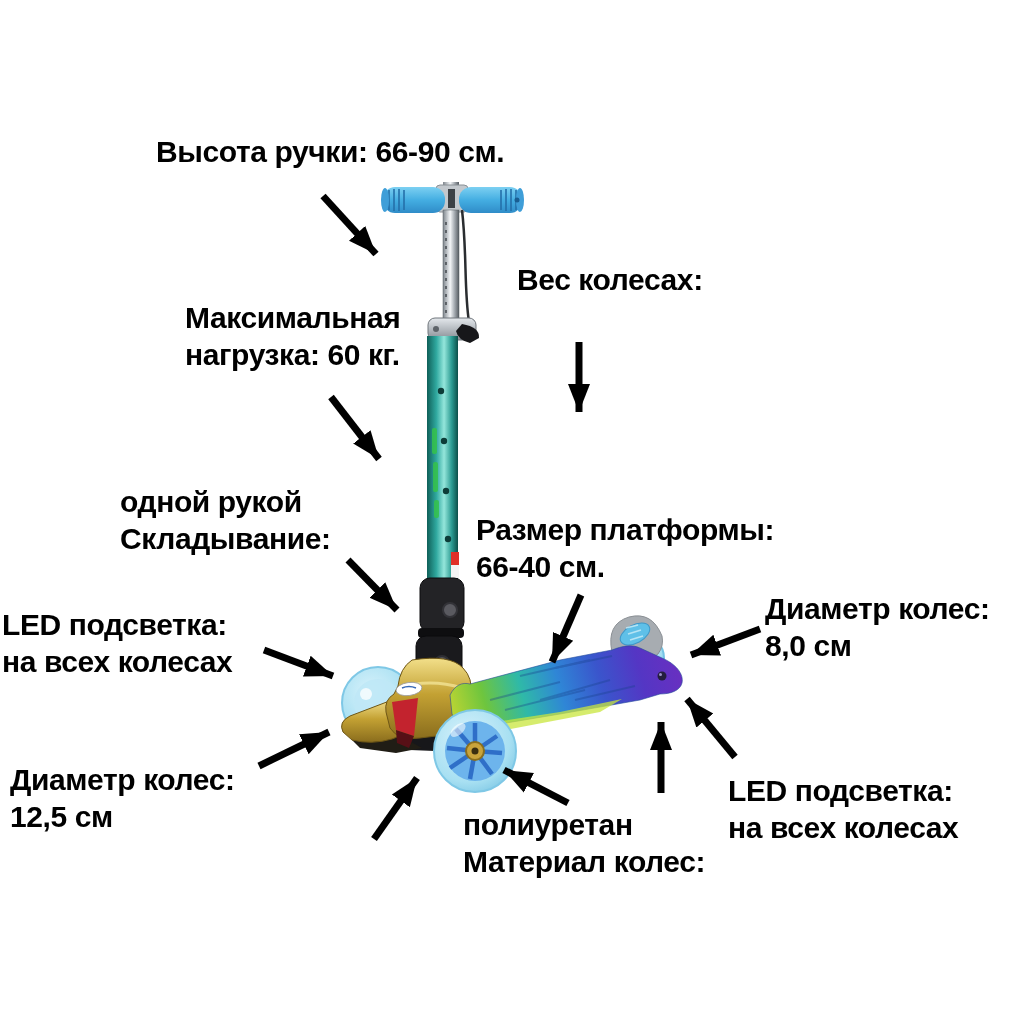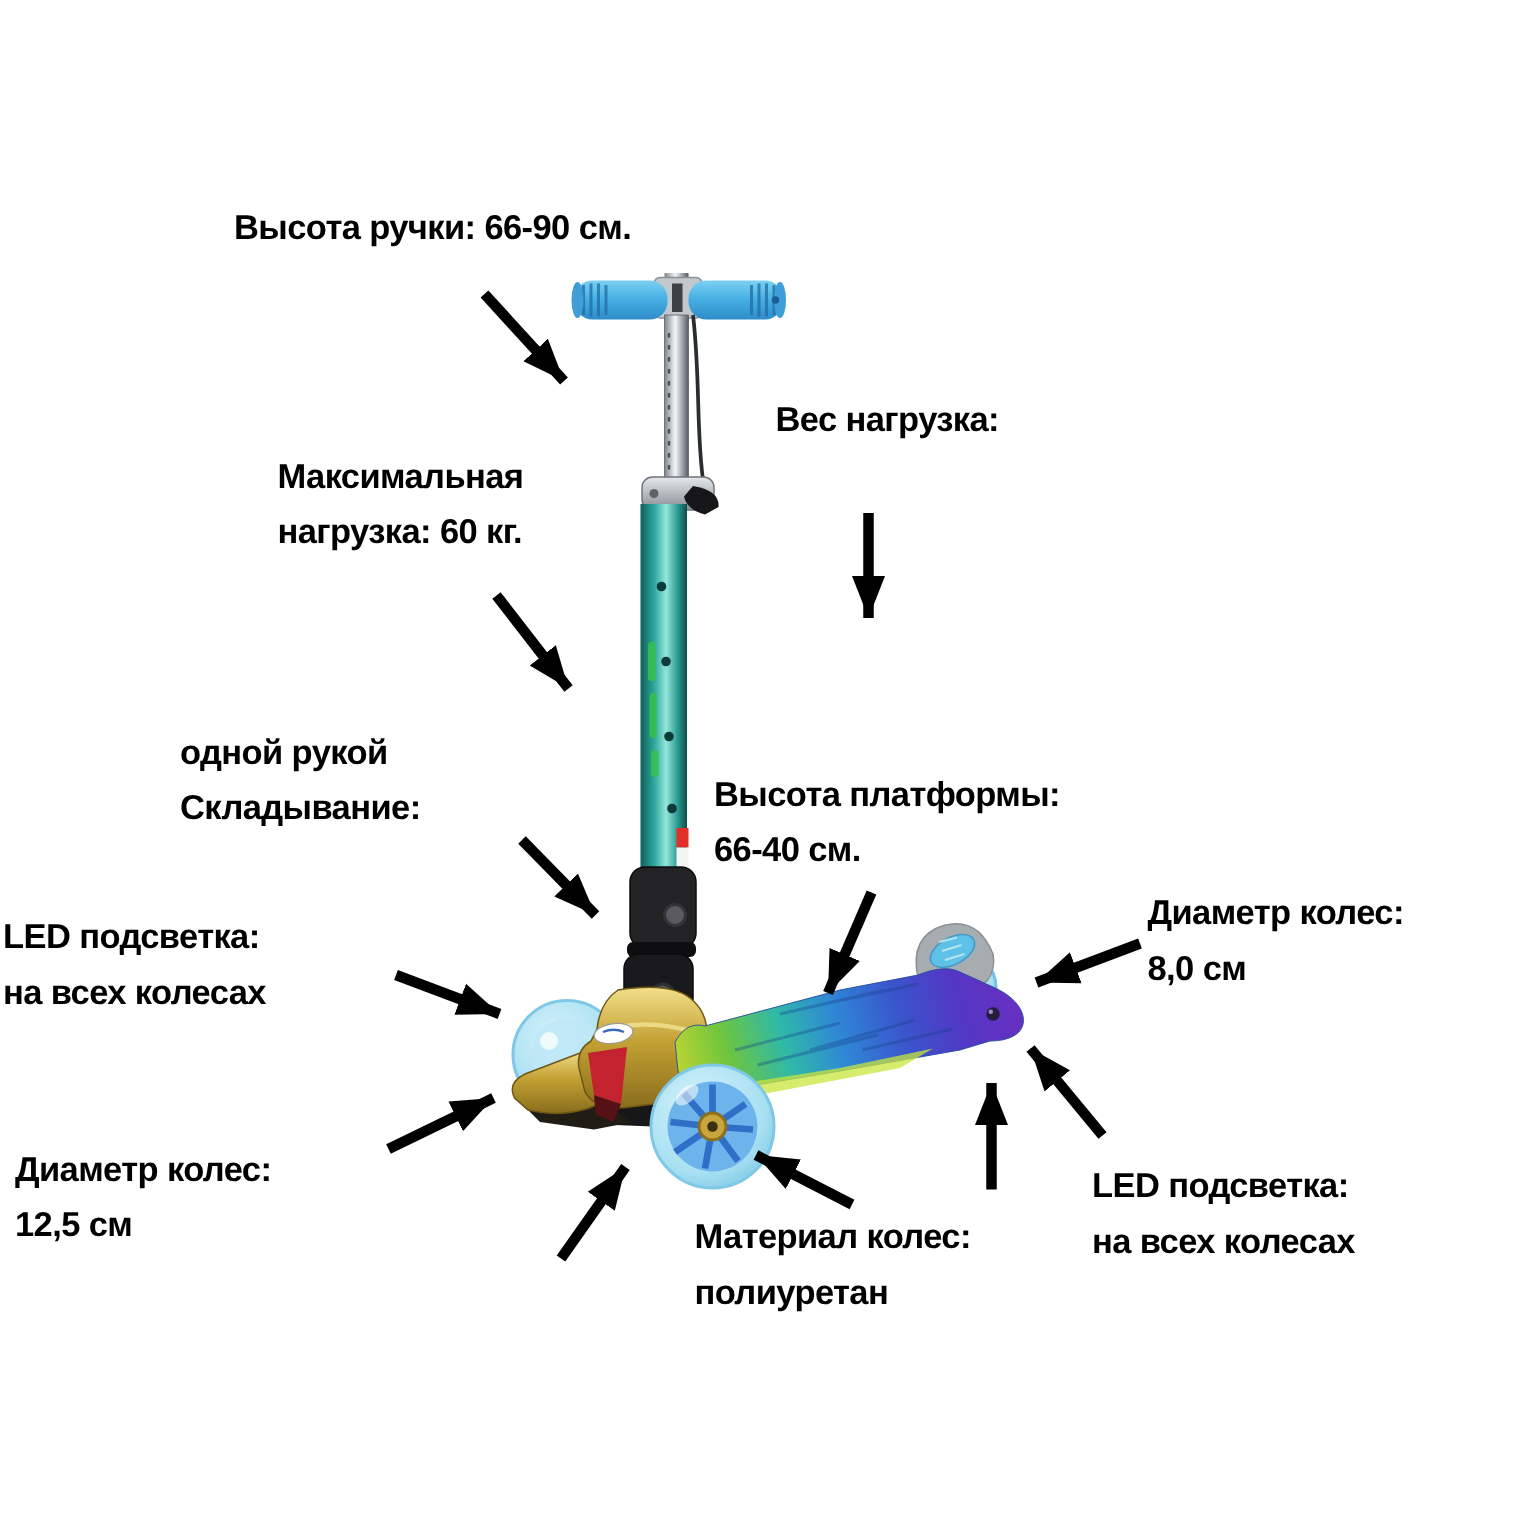--- a/index.html
+++ b/index.html
@@ -1,20 +1,20 @@
 <!DOCTYPE html>
 <html lang="ru"><head>
 <meta charset="utf-8">
 <style>
   html,body{margin:0;padding:0;}
   body{width:1024px;height:1024px;background:#ffffff;overflow:hidden;
        font-family:"Liberation Sans","DejaVu Sans",sans-serif;}
   .stage{position:relative;width:1024px;height:1024px;background:#ffffff;}
   svg.layer{position:absolute;left:0;top:0;width:1024px;height:1024px;}
-  .label{position:absolute;color:#000;font-weight:bold;font-size:23px;line-height:37px;
+  .label{position:absolute;color:#000;font-weight:bold;font-size:30px;line-height:37px;
          letter-spacing:-0.4px;white-space:nowrap;}
   .label span{display:block;}
 </style>
 </head>
 <body>
 
 <div class="stage">
 
   <svg class="layer" viewBox="0 0 1024 1024" aria-hidden="true">
     <defs>
@@ -217,49 +217,49 @@
   <div class="label" style="left:156px;top:133px;">
     <span>Высота ручки: 66-90 см.</span>
   </div>
 
   <div class="label" style="left:147px;top:299px;margin-left:38px;">
     <span>Максимальная</span>
     <span>нагрузка: 60 кг.</span>
   </div>
 
   <div class="label" style="left:517px;top:261px;">
-    <span>Вес нагрузка:</span>
+    <span>Вес колесах:</span>
   </div>
 
   <div class="label" style="left:120px;top:483px;">
     <span>одной рукой</span>
     <span>Складывание:</span>
   </div>
 
   <div class="label" style="left:476px;top:511px;">
-    <span>Высота платформы:</span>
+    <span>Размер платформы:</span>
     <span>66-40 см.</span>
   </div>
 
   <div class="label" style="left:2px;top:606px;">
     <span>LED подсветка:</span>
     <span>на всех колесах</span>
   </div>
 
   <div class="label" style="left:10px;top:761px;">
     <span>Диаметр колес:</span>
     <span>12,5 см</span>
   </div>
 
   <div class="label" style="left:244px;top:849px;">
   </div>
 
   <div class="label" style="left:463px;top:806px;">
+    <span>полиуретан</span>
     <span>Материал колес:</span>
-    <span>полиуретан</span>
   </div>
 
   <div class="label" style="left:765px;top:590px;">
     <span>Диаметр колес:</span>
     <span>8,0 см</span>
   </div>
 
   <div class="label" style="left:728px;top:772px;">
     <span>LED подсветка:</span>
     <span>на всех колесах</span>

